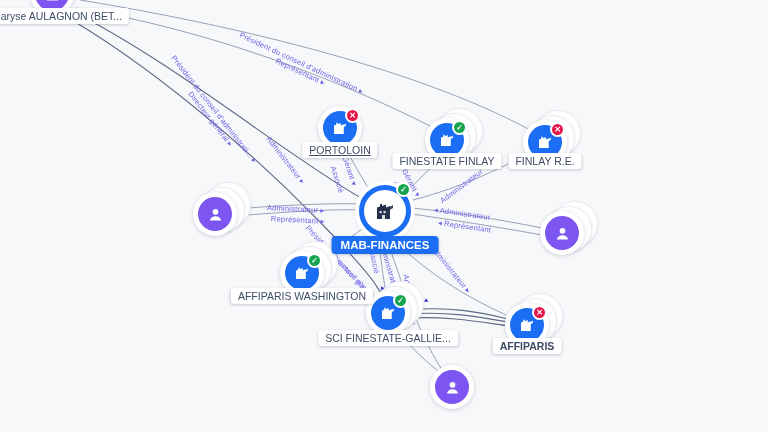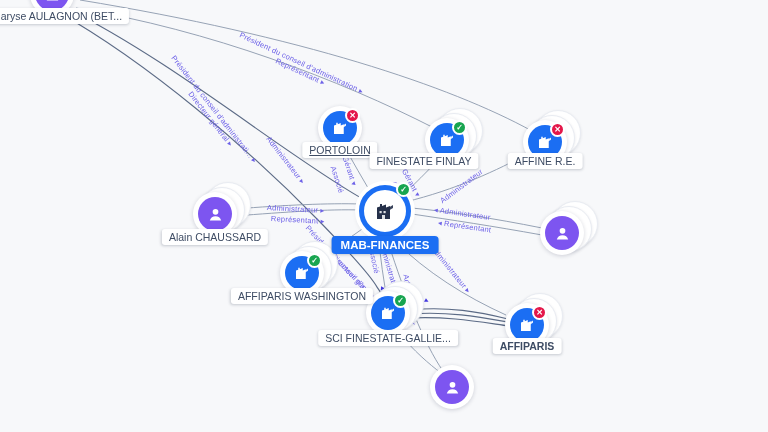--- a/index.html
+++ b/index.html
@@ -116,51 +116,50 @@
             <path d="M4 20V8.5l3-1V5h2v2l4-1.6v3.1l4-1.6V20H4z"></path>
             <path d="M15 9l5-3v3l-5 3z" opacity=".9"></path>
             <rect x="6.5" y="12" width="2.2" height="2.2" fill="#ffffff" opacity=".85"></rect>
             <rect x="10.5" y="12" width="2.2" height="2.2" fill="#ffffff" opacity=".85"></rect>
             <rect x="9" y="16" width="3" height="4" fill="#ffffff" opacity=".85"></rect>
           </svg>
         </div>
       </div>
       <div class="badge" style="background: rgb(24, 165, 80); left: 27px; top: 2px;">✓</div>
     </div>
-    <div class="node-label" style="left: 424px; top: 153px;">FINESTATE FINLAY</div>
+    <div class="node-label" style="left: 447px; top: 153px;">FINESTATE FINLAY</div>
     <div class="node-wrap" style="left: 523px; top: 120px; width: 44px; height: 44px;">
       <div class="stack" style="left: 12px; top: -10px;"></div>
       <div class="stack" style="left: 6px; top: -5px;"></div>
       <div class="node-circle">
         <div class="node-inner" style="background: rgb(27, 110, 243);">
           <svg width="18" height="18" viewBox="0 0 24 24" fill="#ffffff">
             <path d="M4 20V8.5l3-1V5h2v2l4-1.6v3.1l4-1.6V20H4z"></path>
             <path d="M15 9l5-3v3l-5 3z" opacity=".9"></path>
             <rect x="6.5" y="12" width="2.2" height="2.2" fill="#ffffff" opacity=".85"></rect>
             <rect x="10.5" y="12" width="2.2" height="2.2" fill="#ffffff" opacity=".85"></rect>
             <rect x="9" y="16" width="3" height="4" fill="#ffffff" opacity=".85"></rect>
           </svg>
         </div>
       </div>
       <div class="badge" style="background: rgb(228, 23, 74); left: 27px; top: 2px;">✕</div>
     </div>
-    <div class="node-label" style="left: 545px; top: 153px;">AFFINE R.E.</div>
+    <div class="node-label" style="left: 545px; top: 153px;">FINLAY R.E.</div>
     <div class="node-wrap" style="left: 193px; top: 192px; width: 44px; height: 44px;">
       <div class="stack" style="left: 12px; top: -10px;"></div>
       <div class="stack" style="left: 6px; top: -5px;"></div>
       <div class="node-circle">
         <div class="node-inner" style="background: rgb(125, 85, 240);">
           <svg width="19" height="19" viewBox="0 0 24 24" fill="#ffffff">
             <circle cx="12" cy="8.6" r="3.6"></circle>
             <path d="M4.8 19.5c.9-3.4 3.7-5.3 7.2-5.3s6.3 1.9 7.2 5.3z"></path>
           </svg>
         </div>
       </div>
     </div>
-    <div class="node-label" style="left: 215px; top: 229px;">Alain CHAUSSARD</div>
     <div class="node-wrap" style="left: 540px; top: 211px; width: 44px; height: 44px;">
       <div class="stack" style="left: 12px; top: -10px;"></div>
       <div class="stack" style="left: 6px; top: -5px;"></div>
       <div class="node-circle">
         <div class="node-inner" style="background: rgb(125, 85, 240);">
           <svg width="19" height="19" viewBox="0 0 24 24" fill="#ffffff">
             <circle cx="12" cy="8.6" r="3.6"></circle>
             <path d="M4.8 19.5c.9-3.4 3.7-5.3 7.2-5.3s6.3 1.9 7.2 5.3z"></path>
           </svg>
         </div>

